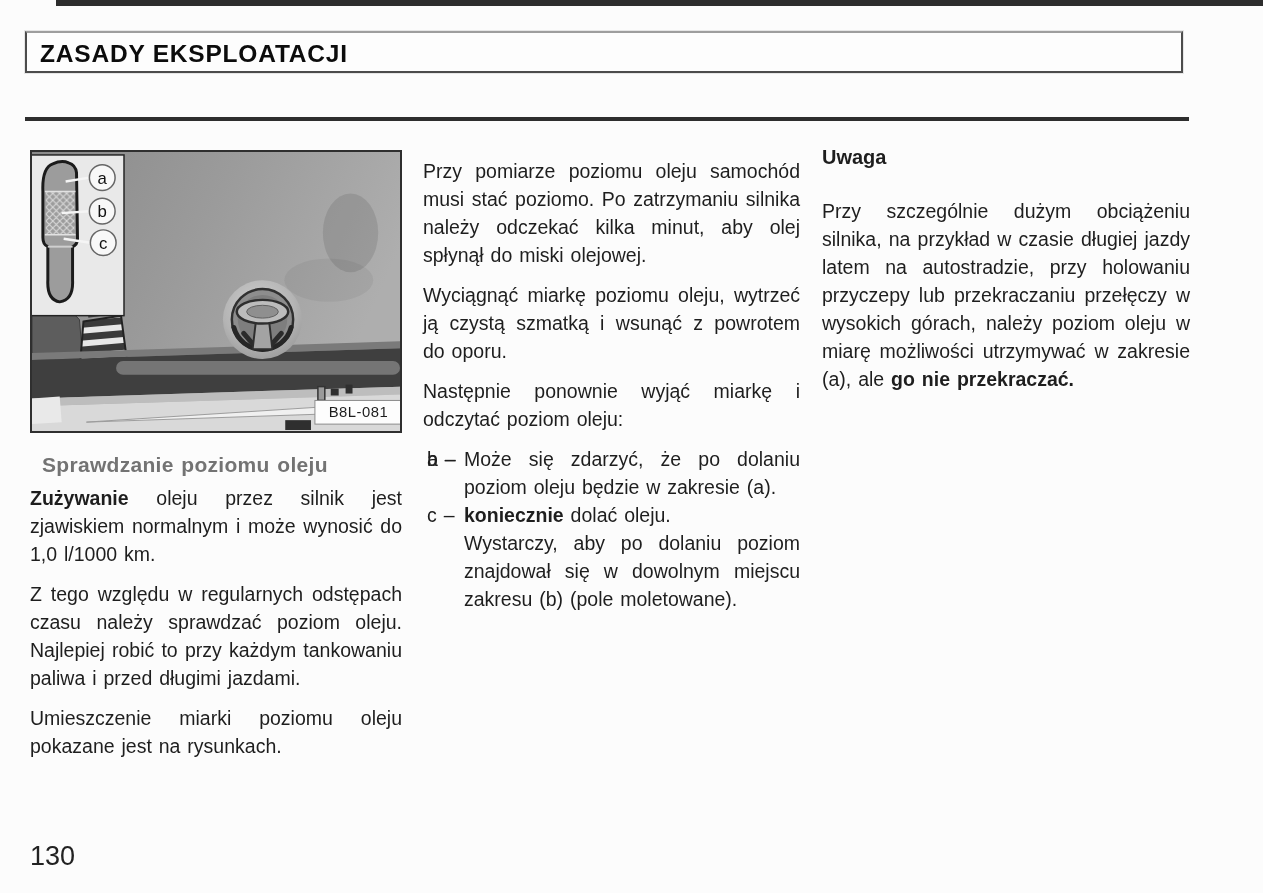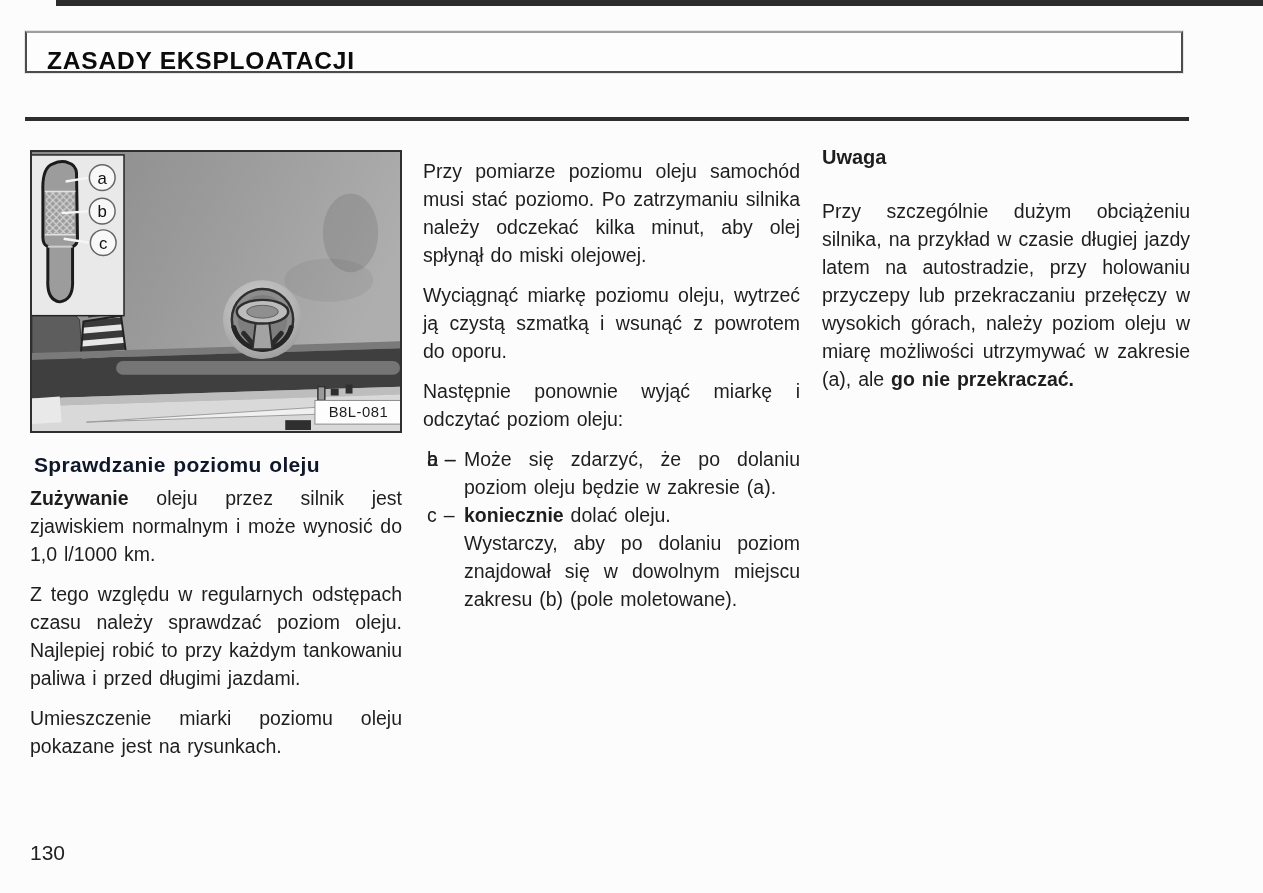--- a/index.html
+++ b/index.html
@@ -8,43 +8,43 @@
     background:#fcfcfc;color:#1e1e1e;
     font-family:"Liberation Sans", sans-serif;
   }
   .scan-top{position:absolute;top:0;left:56px;right:0;height:6px;background:#2d2d2d;}
   .title-box{
     position:absolute;left:25px;top:31px;width:1158px;height:42px;box-sizing:border-box;
     background:#fdfdfd;border:2px solid #4c4c4c;border-top-color:#9e9e9e;
     box-shadow:0 0 0 1px #e6e6e6;
   }
   .title-box h1{
-    margin:7px;padding:7px 0 0 13px;font-size:24.5px;font-weight:bold;
+    margin:0;padding:7px 0 0 13px;font-size:24.5px;font-weight:bold;
     letter-spacing:0.8px;color:#0c0c0c;
   }
   .rule{position:absolute;left:25px;top:117px;width:1164px;height:4px;background:#2e2e2e;}
   .col{position:absolute;font-size:19.5px;line-height:28px;text-align:justify;word-spacing:1.5px;}
   .col-left{left:30px;top:150px;width:372px;}
   .col-mid{left:423px;top:157px;width:377px;}
   .col-right{left:822px;top:143px;width:368px;}
   .col p{margin:0 0 12px;}
   .fig{
     position:relative;width:372px;height:283px;box-sizing:border-box;
     border:2px solid #2f2f2f;margin:0 0 20px;background:#9a9a9a;
   }
   .fig svg{position:absolute;left:0;top:0;width:100%;height:100%;display:block;}
   .section-title{
-    margin:0 4px 7px;font-size:21px;line-height:24px;font-weight:bold;
-    color:#0f172a;letter-spacing:0.3px;text-align:left;
+    margin:0 12px 7px;font-size:21px;line-height:24px;font-weight:bold;
+    color:#737373;letter-spacing:0.3px;text-align:left;
   }
   .subhead{margin:3px 0 9px;font-size:19.5px;line-height:28px;font-weight:bold;text-align:left;}
   .uwaga-title{margin:0 0 26px;font-size:20px;line-height:28px;font-weight:bold;text-align:left;}
   .li{position:relative;padding-left:41px;margin:0;}
   .li .mk{position:absolute;left:4px;top:0;}
-  .pagenum{position:absolute;left:30px;top:841px;font-size:21px;color:#222;}
+  .pagenum{position:absolute;left:30px;top:841px;font-size:27px;color:#222;}
 </style>
 </head>
 <body>
 
 <div>
 
   <div class="scan-top"></div>
 
   <div class="title-box">
     <h1>ZASADY EKSPLOATACJI</h1>

